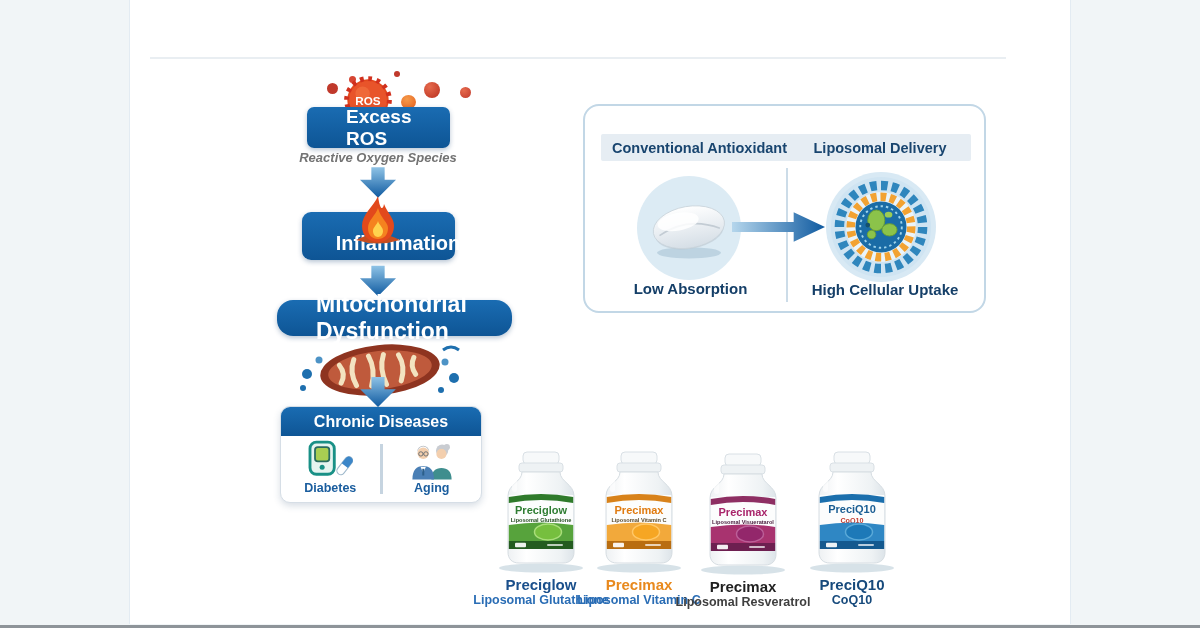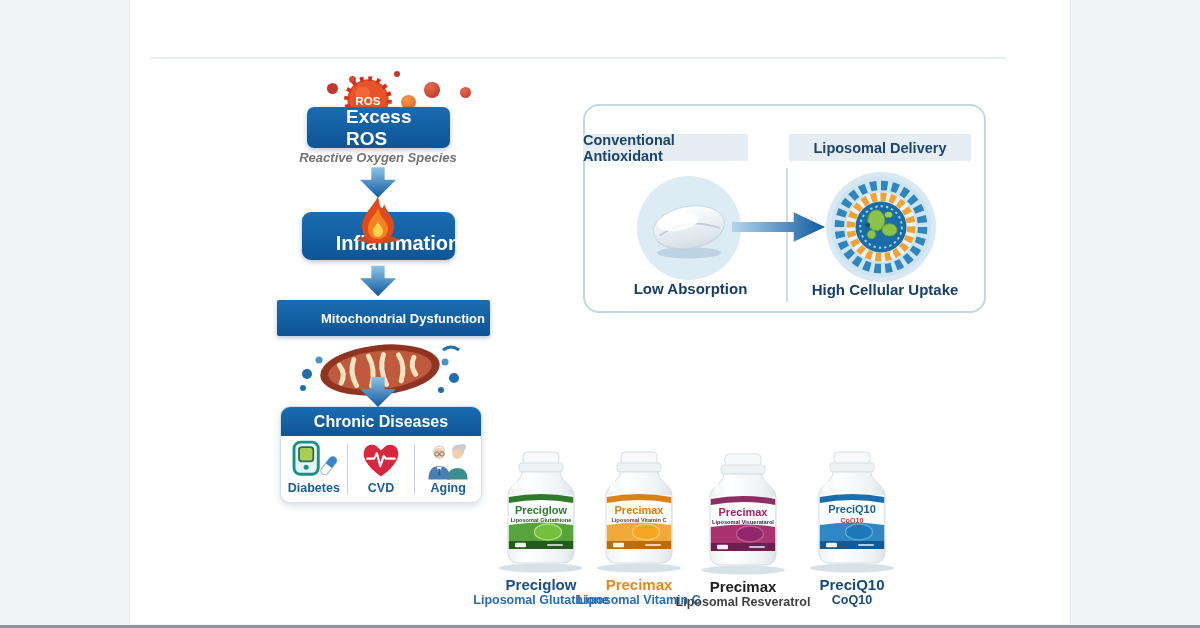--- a/index.html
+++ b/index.html
@@ -30,21 +30,21 @@
   .burst { position:absolute; left:341px; top:73px; width:54px; height:54px; }
   .arrow-down { position:absolute; width:38px; }
   .a1 { left:359px; top:167px; height:31px; }
   .a2 { left:359px; top:265px; height:32px; }
   .a3 { left:359px; top:377px; height:30px; z-index:3; }
 
   .inflam-box { left:302px; top:212px; width:153px; height:48px; border-radius:9px; font-size:20px;
                 align-items:flex-end; padding-bottom:5px; }
   .flame { position:absolute; left:348px; top:194px; width:60px; height:52px; z-index:2; }
 
-  .mito-box { left:277px; top:300px; width:213px; height:36px; border-radius:2px; font-size:13px; }
+  .mito-box { left:277px; top:300px; width:235px; height:36px; border-radius:16px; font-size:23px; }
   .mito { position:absolute; left:293px; top:334px; width:174px; height:64px; }
 
   
   .chronic-card { position:absolute; left:280px; top:406px; width:202px; height:97px;
                   background:#fff; border:1px solid #d6dee6; border-radius:10px;
                   box-shadow:0 3px 7px rgba(40,70,110,.18); }
   .chronic-header { height:29px; background:linear-gradient(180deg,#1a6cb2,#0e5595); color:#fff;
                     border-radius:9px 9px 0 0; font-weight:bold; font-size:16px;
                     display:flex; align-items:center; justify-content:center; }
   .chronic-body { display:flex; height:66px; align-items:stretch; }
@@ -56,21 +56,21 @@
   
   .panel { position:absolute; left:583px; top:104px; width:403px; height:209px; background:#fff;
            border:2px solid #c2d7e6; border-radius:16px; }
   .panel-header { position:absolute; left:622px; top:89px; width:326px; height:29px; z-index:2;
                   background:linear-gradient(180deg,#1a6cb2,#0e5595); color:#fff; font-weight:bold;
                   font-size:16.5px; display:flex; align-items:center; justify-content:center;
                   border-radius:3px; box-shadow:0 2px 4px rgba(15,60,110,.3); }
   .col-header { position:absolute; top:134px; height:27px; background:#e6edf3; color:#19456f;
                 font-weight:bold; font-size:14.5px; display:flex; align-items:center; justify-content:center;
                 border-radius:2px; }
-  .col-left { left:583px; width:165px; }
+  .col-left { left:601px; width:197px; }
   .col-right { left:789px; width:182px; }
   .panel-divider { position:absolute; left:786px; top:168px; width:2px; height:134px; background:#ccdce8; }
   .illus-circle { position:absolute; border-radius:50%; display:flex; align-items:center; justify-content:center; }
   .pill-circle { left:637px; top:176px; width:104px; height:104px; background:#dcebf4; }
   .lipo-circle { left:826px; top:172px; width:110px; height:110px; background:#d8e9f4; }
   .arrow-right { position:absolute; left:732px; top:209px; width:93px; height:36px; }
   .panel-caption { position:absolute; text-align:center; font-weight:bold; font-size:15px; color:#153f68; }
   .cap-left { left:608px; top:280px; width:165px; }
   .cap-right { left:795px; top:281px; width:180px; }
 
@@ -209,29 +209,20 @@
             <circle cx="21" cy="38" r="3.5" fill="#199086"></circle>
             <g transform="rotate(38 52 36)">
               <rect x="47" y="21" width="11" height="29" rx="5.5" fill="#ffffff" stroke="#9fb9cc" stroke-width="1.5"></rect>
               <path d="M47,26.5 a5.5,5.5 0 0 1 11,0 v9 h-11 Z" fill="#3c86c8"></path>
             </g>
           </svg>
         </div>
         <div class="cc-label">Diabetes</div>
       </div>
       <div class="cc-div"></div>
-      <div class="cc-cell">
-        <div class="cc-icon">
-          <svg width="44" height="40" viewBox="0 0 64 58">
-            <path d="M32,53 C10,37 4,24 8,14 C11,6 22,4 28,11 l4,4 4,-4 C42,4 53,6 56,14 C60,24 54,37 32,53 Z" fill="#d7263d"></path>
-            <polyline points="12,27 22,27 26,19 31,38 36,23 39,27 52,27" stroke="#ffffff" stroke-width="3.2" fill="none" stroke-linejoin="round" stroke-linecap="round"></polyline>
-          </svg>
-        </div>
-        <div class="cc-label">CVD</div>
-      </div>
       <div class="cc-div"></div>
       <div class="cc-cell">
         <div class="cc-icon">
           <svg width="50" height="40" viewBox="0 0 74 58">
             <path d="M36,58 C36,46 42,41 51,41 C60,41 66,46 66,58 Z" fill="#3f8e8e"></path>
             <circle cx="52" cy="15" r="9" fill="#c9ccd1"></circle>
               <circle cx="59" cy="10" r="4.5" fill="#c9ccd1"></circle>
             <circle cx="51" cy="20" r="7.5" fill="#f3cfae"></circle>
             <path d="M43,18 a8,8 0 0 1 16,-1 l-3,-3 a7,7 0 0 0 -11,1 Z" fill="#c9ccd1"></path>
             <path d="M8,58 C8,44 14,38 24,38 C34,38 40,44 40,58 Z" fill="#4a7fb5"></path>

